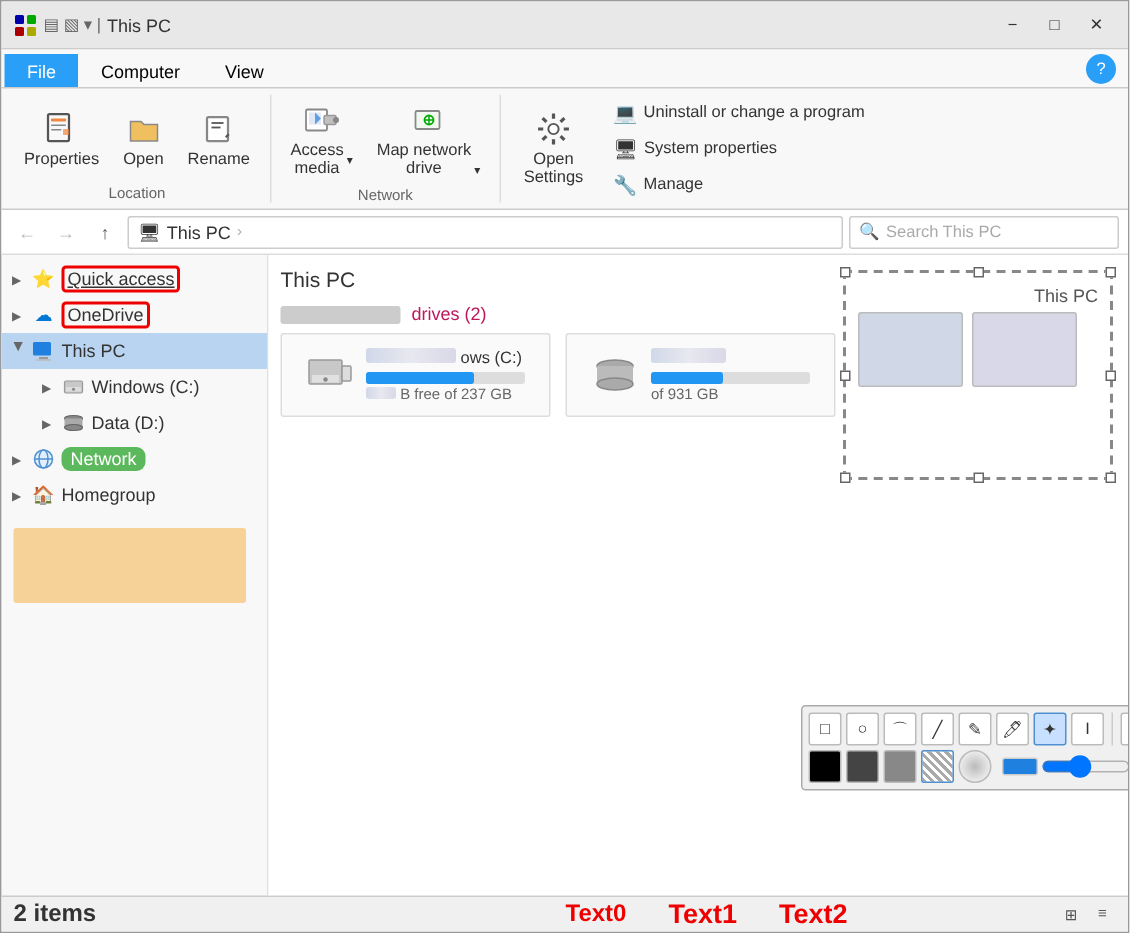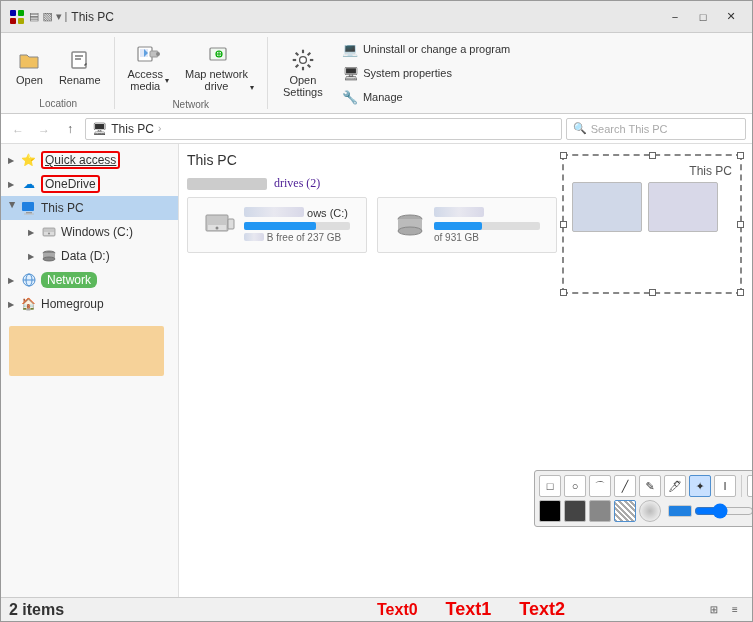--- a/index.html
+++ b/index.html
@@ -274,23 +274,22 @@
       font-size: 14px;
       color: #333;
       margin-bottom: 8px;
       font-weight: 400;
     }
     .drives-section {
       margin-bottom: 10px;
     }
     .drives-label {
       font-size: 12px;
-      color: #4c1d95;
+      color: #be185d;
       margin-bottom: 6px;
-      font-family: Liberation Serif, serif;
     }
     .drives-grid {
       display: flex;
       gap: 10px;
       flex-wrap: wrap;
     }
     .drive-item {
       width: 180px;
       height: 56px;
       border: 1px solid #ddd;
@@ -453,25 +452,46 @@
     <span class="title-bar-quick-access">▤ ▧ ▾ |</span>
     <span class="title-bar-title">This PC</span>
     <div class="title-bar-controls">
       <button class="title-btn">−</button>
       <button class="title-btn">□</button>
       <button class="title-btn close">✕</button>
     </div>
   </div>
 
   <div class="ribbon">
+    <div class="ribbon-tabs">
+      <div class="ribbon-tab active">File</div>
+      <div class="ribbon-tab">Computer</div>
+      <div class="ribbon-tab">View</div>
+      <div style="flex:1"></div>
+      <div style="display:flex;align-items:center;padding-right:8px;">
+        <button class="help-btn">?</button>
+      </div>
+    </div>
 
     <div class="ribbon-content">
 
       <div class="ribbon-group">
         <div class="ribbon-buttons">
+          <button class="ribbon-btn">
+            <div class="ribbon-btn-icon">
+              <svg width="24" height="24" viewBox="0 0 24 24">
+                <rect x="3" y="2" width="14" height="18" rx="1" fill="none" stroke="#555" stroke-width="1.5"></rect>
+                <rect x="5" y="5" width="10" height="2" rx="0.5" fill="#e84"></rect>
+                <rect x="5" y="9" width="10" height="1" rx="0.5" fill="#888"></rect>
+                <rect x="5" y="12" width="7" height="1" rx="0.5" fill="#888"></rect>
+                <rect x="13" y="12" width="4" height="4" rx="0.5" fill="#e84" opacity="0.7"></rect>
+              </svg>
+            </div>
+            <span>Properties</span>
+          </button>
           <button class="ribbon-btn">
             <div class="ribbon-btn-icon">
               <svg width="24" height="24" viewBox="0 0 24 24">
                 <path d="M3 7h7l2 2h9v11H3z" fill="#f0c060" stroke="#888" stroke-width="1"></path>
               </svg>
             </div>
             <span>Open</span>
           </button>
           <button class="ribbon-btn">
             <div class="ribbon-btn-icon">

